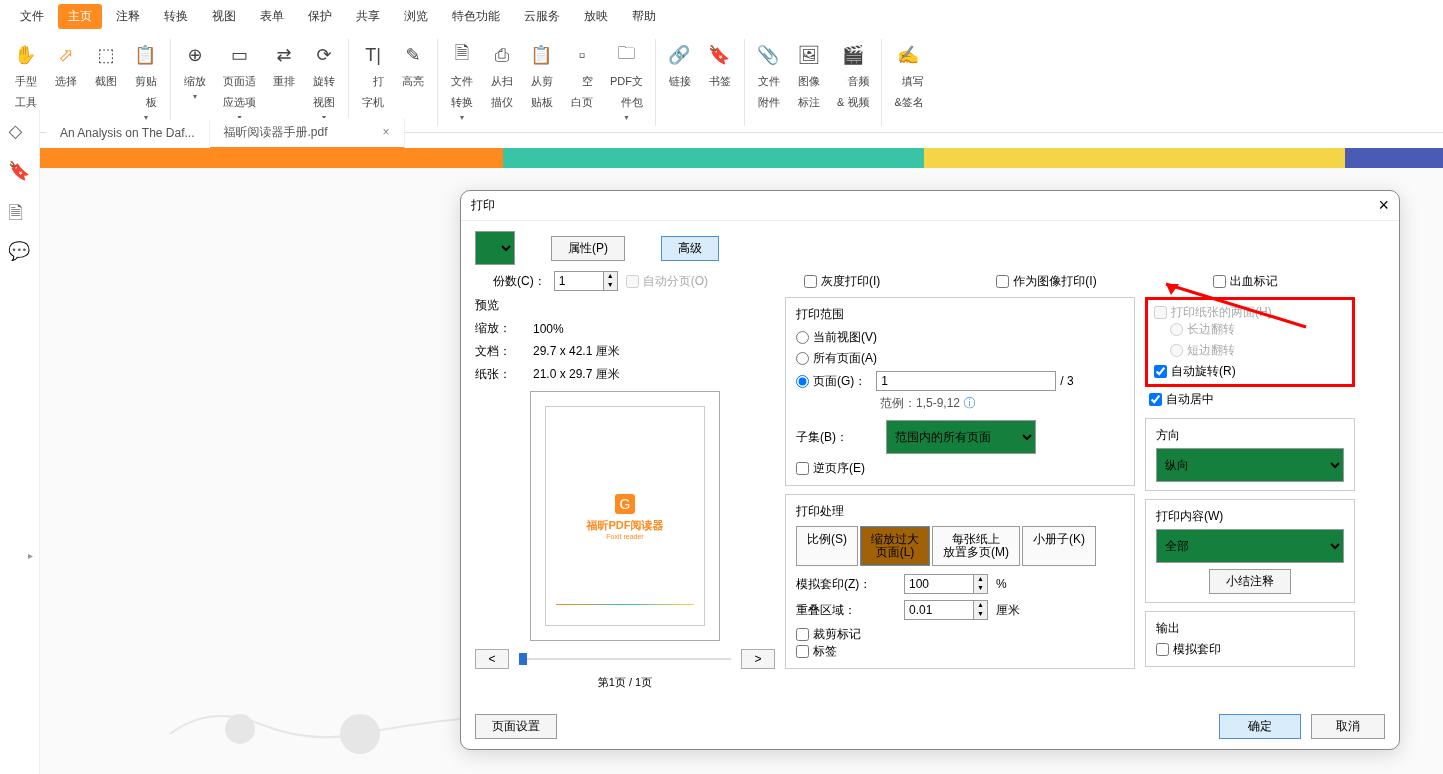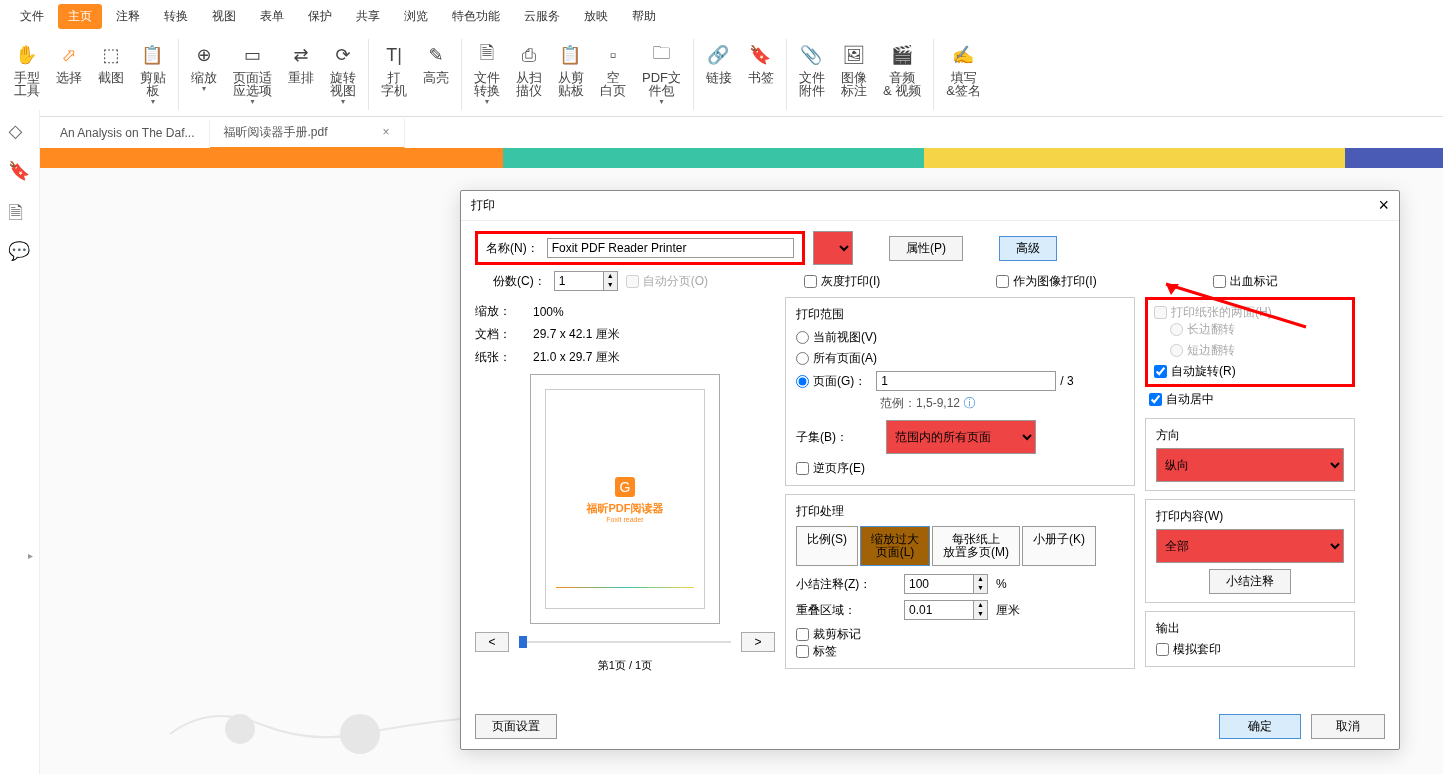--- a/index.html
+++ b/index.html
@@ -9,41 +9,41 @@
 .menubar { display: flex; align-items: center; padding: 4px 10px; gap: 4px; background: #fff; }
 .menubar .item { padding: 4px 10px; color: #333; cursor: pointer; border-radius: 3px; }
 .menubar .item.active { background: #ff8a1f; color: #fff; }
 
 
 .ribbon { display: flex; padding: 6px 2px; border-bottom: 1px solid #ddd; background: #fff; }
 .ribbon-group { display: flex; align-items: flex-start; padding: 0 4px; border-right: 1px solid #e5e5e5; }
 .ribbon-group:last-child { border-right: none; }
 .ribbon-btn { display: flex; flex-direction: column; align-items: center; justify-content: flex-start; padding: 4px 8px; cursor: pointer; min-width: 38px; }
 .ribbon-btn .icon { width: 24px; height: 24px; margin-bottom: 4px; display: flex; align-items: center; justify-content: center; font-size: 18px; color: #444; }
-.ribbon-btn .label { font-size: 13px; color: #444; text-align: center; line-height: 13px; white-space: pre-line; }
+.ribbon-btn .label { font-size: 11px; color: #444; text-align: right; line-height: 21px; white-space: pre-line; }
 .ribbon-btn .arrow { font-size: 8px; color: #666; }
 
 
 .left-sidebar { position: absolute; left: 0; top: 110px; width: 40px; bottom: 0; background: #fff; border-right: 1px solid #eee; display: flex; flex-direction: column; align-items: center; padding-top: 10px; gap: 18px; }
 .left-sidebar .sb-icon { width: 22px; height: 22px; color: #666; cursor: pointer; font-size: 18px; }
 .left-sidebar .expand { position: absolute; top: 440px; left: 28px; width: 12px; height: 24px; font-size: 10px; color: #999; }
 
 
 .tabbar { position: absolute; top: 118px; left: 46px; display: flex; align-items: center; height: 30px; }
 .tab { display: flex; align-items: center; padding: 6px 14px; background: #fff; color: #555; font-size: 12px; border-right: 1px solid #eee; cursor: pointer; }
 .tab.active { border-bottom: 2px solid #ff8a1f; gap: 43px; }
 .tab .close { margin-left: 12px; color: #888; }
 
 
 .doc-area { position: absolute; top: 148px; left: 40px; right: 0; bottom: 0; background: #fafafa; overflow: hidden; }
 .color-bar { display: flex; height: 20px; }
 .color-bar div { height: 100%; }
 
 
-.dialog { position: absolute; left: 460px; top: 190px; width: 940px; height: 560px; background: #fff; border: 1px solid #888; border-radius: 2px; box-shadow: 0 4px 20px rgba(0,0,0,0.15); }
+.dialog { position: absolute; left: 460px; top: 190px; width: 940px; height: 560px; background: #fff; border: 1px solid #888; border-radius: 10px; box-shadow: 0 4px 20px rgba(0,0,0,0.15); }
 .dialog-title { display: flex; justify-content: space-between; align-items: center; padding: 4px 10px; font-size: 13px; border-bottom: 1px solid #eee; }
 .dialog-title .close { font-size: 18px; cursor: pointer; }
 .dialog-body { padding: 10px 14px; position: relative; height: calc(100% - 30px); }
 
 .row { display: flex; align-items: center; gap: 8px; margin-bottom: 6px; }
 .lbl { font-size: 12px; color: #000; }
 .field { border: 1px solid #999; padding: 2px 4px; background: #fff; font-size: 12px; }
 .btn { border: 1px solid #999; background: #f5f5f5; padding: 3px 16px; cursor: pointer; font-size: 12px; }
 .btn.blue { background: #d8ecfb; border-color: #4a90d9; }
 .checkbox { display: flex; align-items: center; gap: 4px; font-size: 12px; }
@@ -69,21 +69,21 @@
 .dialog-footer { position: absolute; bottom: 10px; left: 14px; right: 14px; display: flex; justify-content: space-between; }
 .dialog-footer .right { display: flex; gap: 10px; }
 .btn.primary { background: #d8ecfb; border-color: #4a90d9; padding: 3px 28px; }
 
 
 .spinner { display: flex; align-items: stretch; }
 .spinner input { width: 70px; border: 1px solid #999; padding: 2px 4px; font-size: 12px; }
 .spinner .arrows { display: flex; flex-direction: column; border: 1px solid #999; border-left: none; width: 14px; }
 .spinner .arrows span { flex: 1; font-size: 7px; text-align: center; line-height: 8px; cursor: pointer; background: #f0f0f0; }
 
-select { border: 1px solid #999; padding: 8px 4px; font-size: 12px; background: #ef4444; }
+select { border: 1px solid #999; padding: 8px 4px; font-size: 12px; background: #15803d; }
 
 
 .red-arrow { position: absolute; left: 690px; top: 58px; width: 160px; height: 50px; pointer-events: none; }
 
 .bg-map { position: absolute; bottom: 0; left: 120px; width: 400px; height: 80px; opacity: 0.2; }
 </style>
 </head>
 <body>
 
 <div class="menubar">
@@ -261,24 +261,20 @@
     <span class="close">×</span>
   </div>
   <div class="dialog-body">
 
     <svg class="red-arrow" viewBox="0 0 160 50">
       <path d="M155,48 L15,5" stroke="#ff0000" stroke-width="3" fill="none"></path>
       <path d="M15,5 L28,5 L20,16 Z" fill="#ff0000"></path>
     </svg>
 
     <div class="row">
-      <div class="red-box" style="display:flex;align-items:center;padding:4px 8px;gap:8px;width:330px;">
-        <span class="lbl">名称(N)：</span>
-        <input class="field" style="flex: 1 1 0%;" value="Foxit PDF Reader Printer">
-      </div>
       <select style="width:40px"><option></option></select>
       <div style="width:20px"></div>
       <button class="btn">属性(P)</button>
       <div style="width:20px"></div>
       <button class="btn blue">高级</button>
     </div>
 
     <div class="row">
       <span class="lbl" style="margin-left:18px">份数(C)：</span>
       <div class="spinner">
@@ -305,20 +301,21 @@
       <div style="width:100px"></div>
       <label class="checkbox">
           <input type="checkbox" style="">
           <span>出血标记</span>
         </label>
     </div>
 
     <div style="display:flex;gap:10px;margin-top:6px;height:400px;">
 
       <div style="width:300px">
+        <div>预览</div>
         <div style="margin-top:6px">
           <div class="row">
               <span style="width:50px">缩放：</span>
               <span>100%</span>
             </div>
           <div class="row">
               <span style="width:50px">文档：</span>
               <span>29.7 x 42.1 厘米</span>
             </div>
           <div class="row">
@@ -378,21 +375,21 @@
           <div style="margin-bottom:6px">打印处理</div>
           <div class="tab-buttons">
             <div class="tab-btn">比例(S)</div>
             <div class="tab-btn active" style="white-space:pre-line">缩放过大
 页面(L)</div>
             <div class="tab-btn" style="white-space:pre-line">每张纸上
 放置多页(M)</div>
             <div class="tab-btn">小册子(K)</div>
           </div>
           <div class="row">
-            <span style="width:100px">小结注释(Z)：</span>
+            <span style="width:100px">模拟套印(Z)：</span>
             <div class="spinner">
                 <input value="100" style="">
                 <div class="arrows">
                   <span>▲</span>
                   <span>▼</span>
                 </div>
               </div>
             <span>%</span>
           </div>
           <div class="row">

